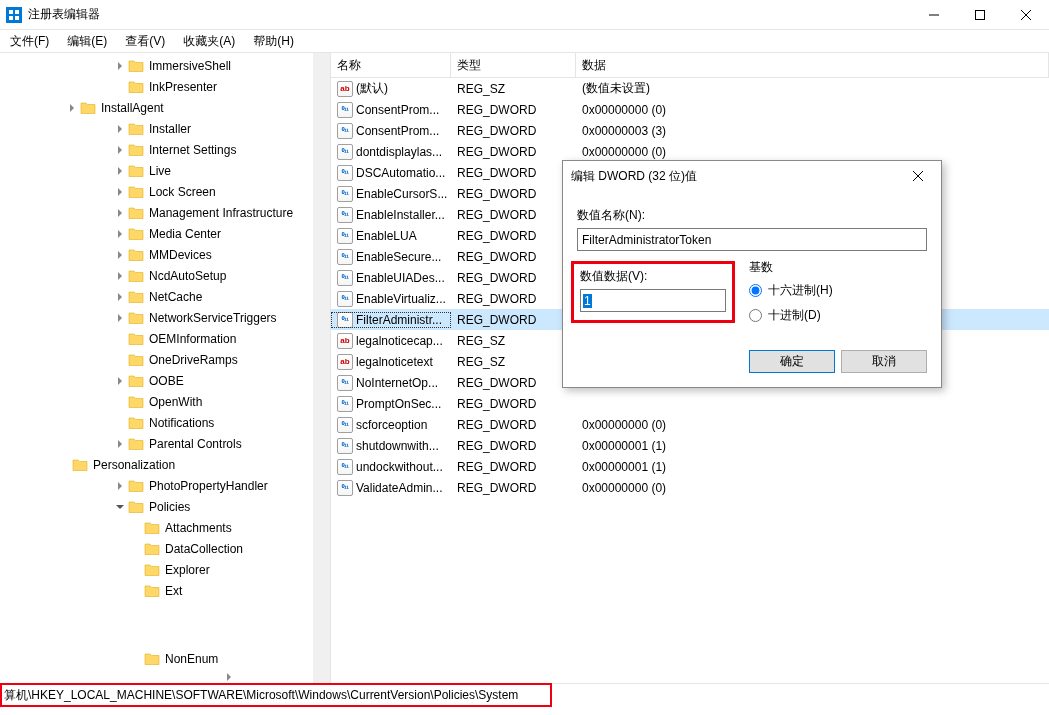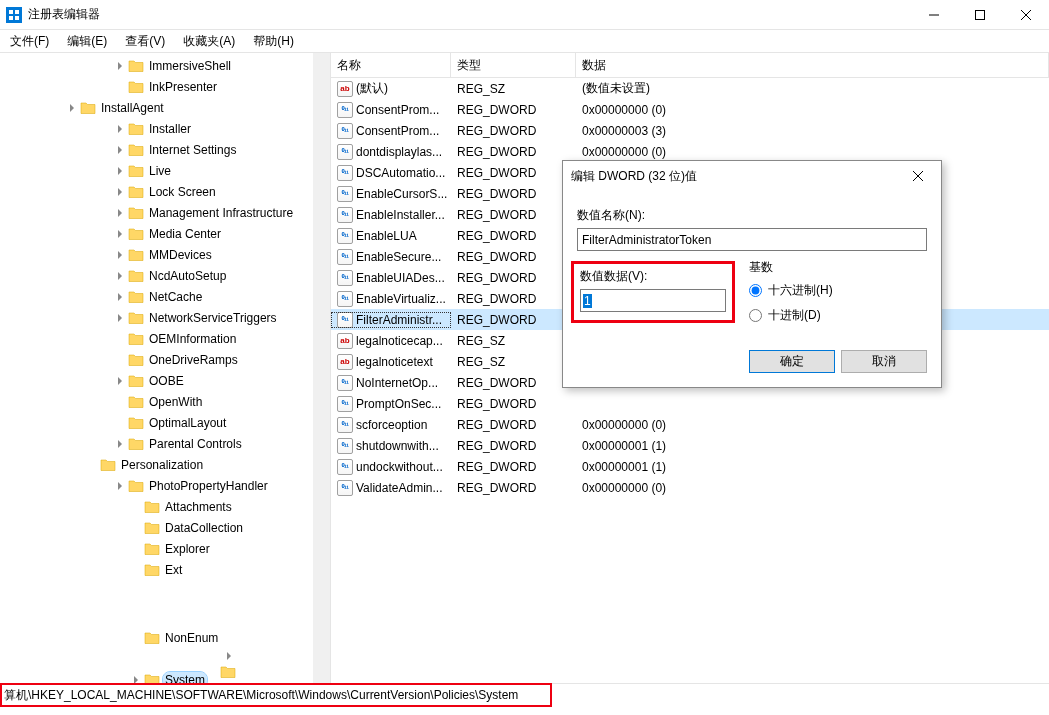--- a/index.html
+++ b/index.html
@@ -320,56 +320,69 @@
           </span>
           <span class="label-text">OpenWith</span>
         </div>
         <div class="tree-row" style="padding-left: 112px;">
           <span class="expander"></span>
           <span class="folder-icon">
             <svg viewBox="0 0 16 14">
               <path d="M1 2h5l1.5 1.5H15v9H1z" fill="#ffd766" stroke="#d9a400" stroke-width="0.5"></path>
             </svg>
           </span>
-          <span class="label-text">OptimalLayout</span>
+          <span class="label-text">Notifications</span>
         </div>
         <div class="tree-row" style="padding-left: 112px;">
           <span class="expander">
             <svg viewBox="0 0 8 8">
               <path d="M2 0l4 4-4 4z" fill="#888"></path>
             </svg>
           </span>
           <span class="folder-icon">
             <svg viewBox="0 0 16 14">
               <path d="M1 2h5l1.5 1.5H15v9H1z" fill="#ffd766" stroke="#d9a400" stroke-width="0.5"></path>
             </svg>
           </span>
           <span class="label-text">Parental Controls</span>
         </div>
-        <div class="tree-row" style="padding-left: 84px;">
+        <div class="tree-row" style="padding-left: 56px;">
           <span class="expander"></span>
           <span class="folder-icon">
             <svg viewBox="0 0 16 14">
               <path d="M1 2h5l1.5 1.5H15v9H1z" fill="#ffd766" stroke="#d9a400" stroke-width="0.5"></path>
             </svg>
           </span>
           <span class="label-text">Personalization</span>
         </div>
         <div class="tree-row" style="padding-left: 112px;">
           <span class="expander">
             <svg viewBox="0 0 8 8">
               <path d="M2 0l4 4-4 4z" fill="#888"></path>
             </svg>
           </span>
           <span class="folder-icon">
             <svg viewBox="0 0 16 14">
               <path d="M1 2h5l1.5 1.5H15v9H1z" fill="#ffd766" stroke="#d9a400" stroke-width="0.5"></path>
             </svg>
           </span>
           <span class="label-text">PhotoPropertyHandler</span>
+        </div>
+        <div class="tree-row" style="padding-left: 112px;">
+          <span class="expander">
+            <svg viewBox="0 0 8 8">
+              <path d="M0 2l4 4 4-4z" fill="#555"></path>
+            </svg>
+          </span>
+          <span class="folder-icon">
+            <svg viewBox="0 0 16 14">
+              <path d="M1 2h5l1.5 1.5H15v9H1z" fill="#ffd766" stroke="#d9a400" stroke-width="0.5"></path>
+            </svg>
+          </span>
+          <span class="label-text">Policies</span>
         </div>
         <div class="tree-row" style="padding-left: 128px;">
           <span class="expander"></span>
           <span class="folder-icon">
             <svg viewBox="0 0 16 14">
               <path d="M1 2h5l1.5 1.5H15v9H1z" fill="#ffd766" stroke="#d9a400" stroke-width="0.5"></path>
             </svg>
           </span>
           <span class="label-text">Attachments</span>
         </div>

